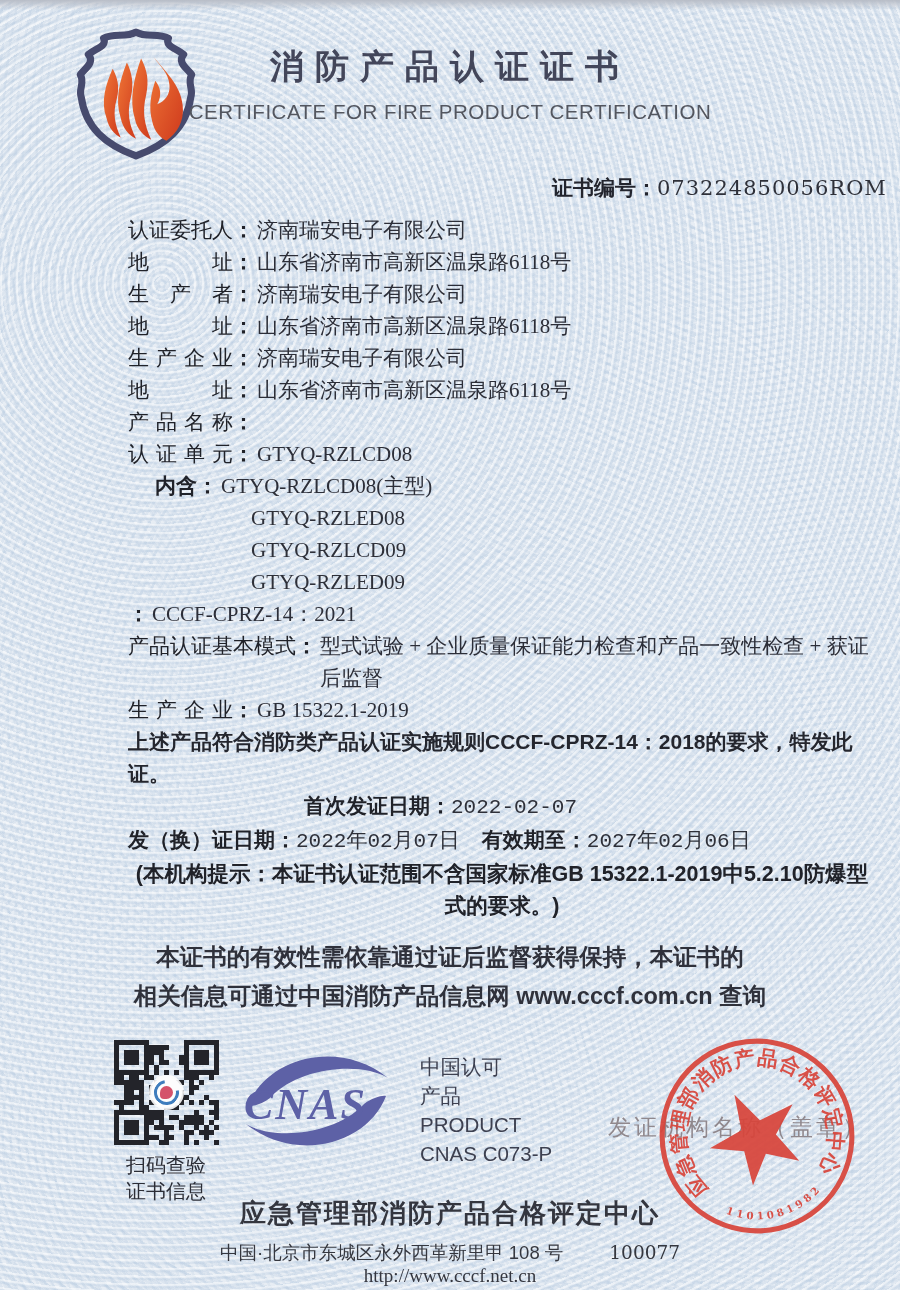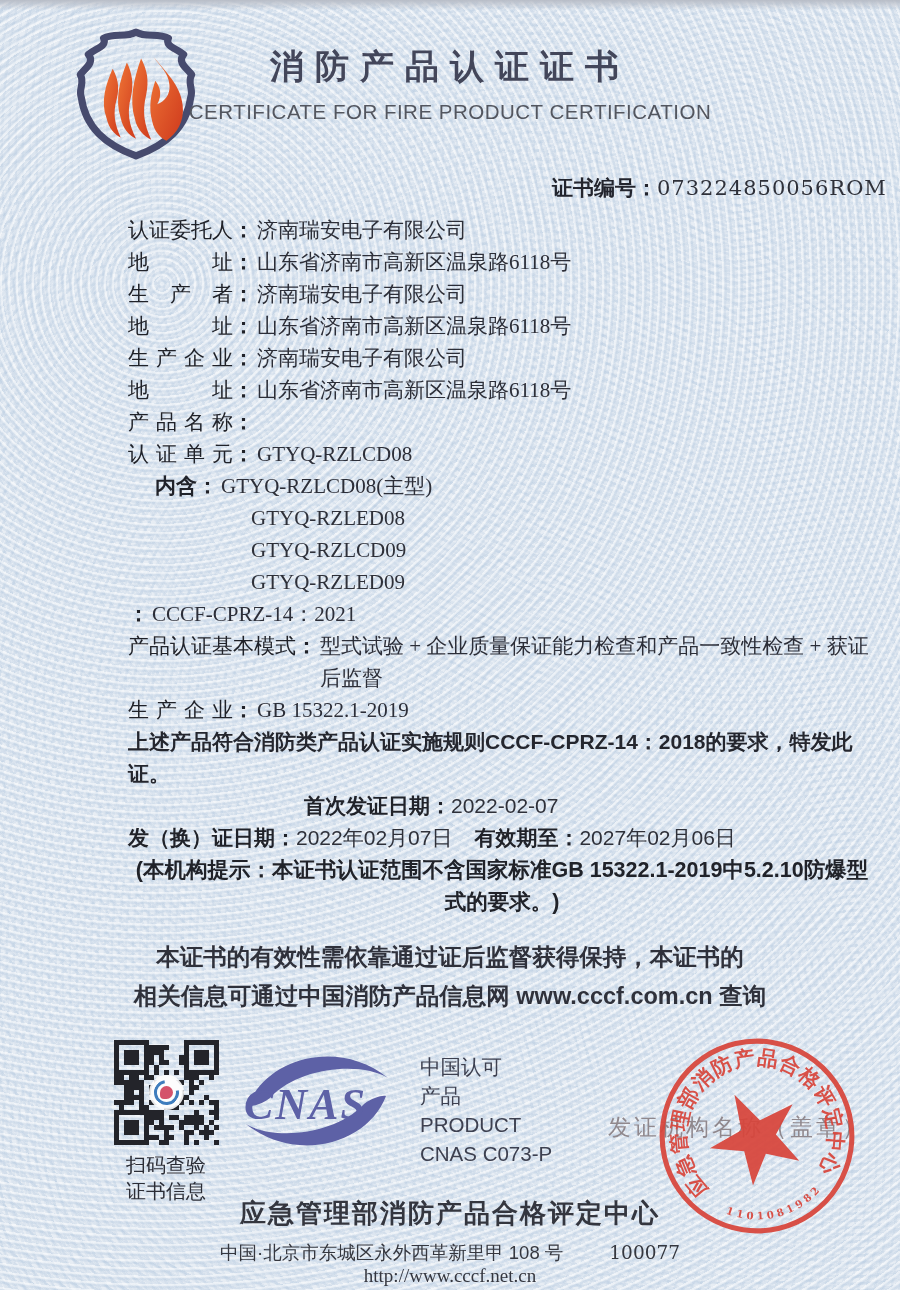--- a/index.html
+++ b/index.html
@@ -33,21 +33,21 @@
   .row{display:flex;align-items:baseline;}
   .lbl{display:inline-block;min-width:105px;font-weight:normal;color:#202229;
     text-align:justify;text-align-last:justify;white-space:nowrap;}
   .colon{font-weight:bold;color:#202229;width:24px;flex:none;}
   .val{font-family:"Liberation Serif","DejaVu Serif",serif;color:#2c2e38;flex:1;}
   .contains-label{margin-left:27px;font-weight:bold;color:#202229;}
   .model-row{padding-left:123px;font-family:"Liberation Serif","DejaVu Serif",serif;}
   .declaration{font-weight:bold;color:#24262e;width:100%;}
   .first-issue{margin-left:176px;}
   .dlabel{font-weight:bold;color:#202229;}
-  .dval{font-family:Liberation Sans, sans-serif;}
+  .dval{font-family:Liberation Mono, monospace;}
   .gap20{display:inline-block;width:22px;}
   .note{text-align:center;font-weight:bold;font-size:21.5px;color:#202229;width:100%;}
 
   .validity{position:absolute;left:0;top:938px;width:100%;padding:0 86px;box-sizing:border-box;
     text-align:center;font-size:23.5px;line-height:39px;font-weight:600;color:#2f313b;}
 
   
   .qr-block{position:absolute;left:110px;top:1040px;width:112px;text-align:center;}
   .qr-grid{position:relative;width:105px;height:105px;margin:0 auto;
     display:grid;grid-template-columns:repeat(21,5px);grid-template-rows:repeat(21,5px);}

